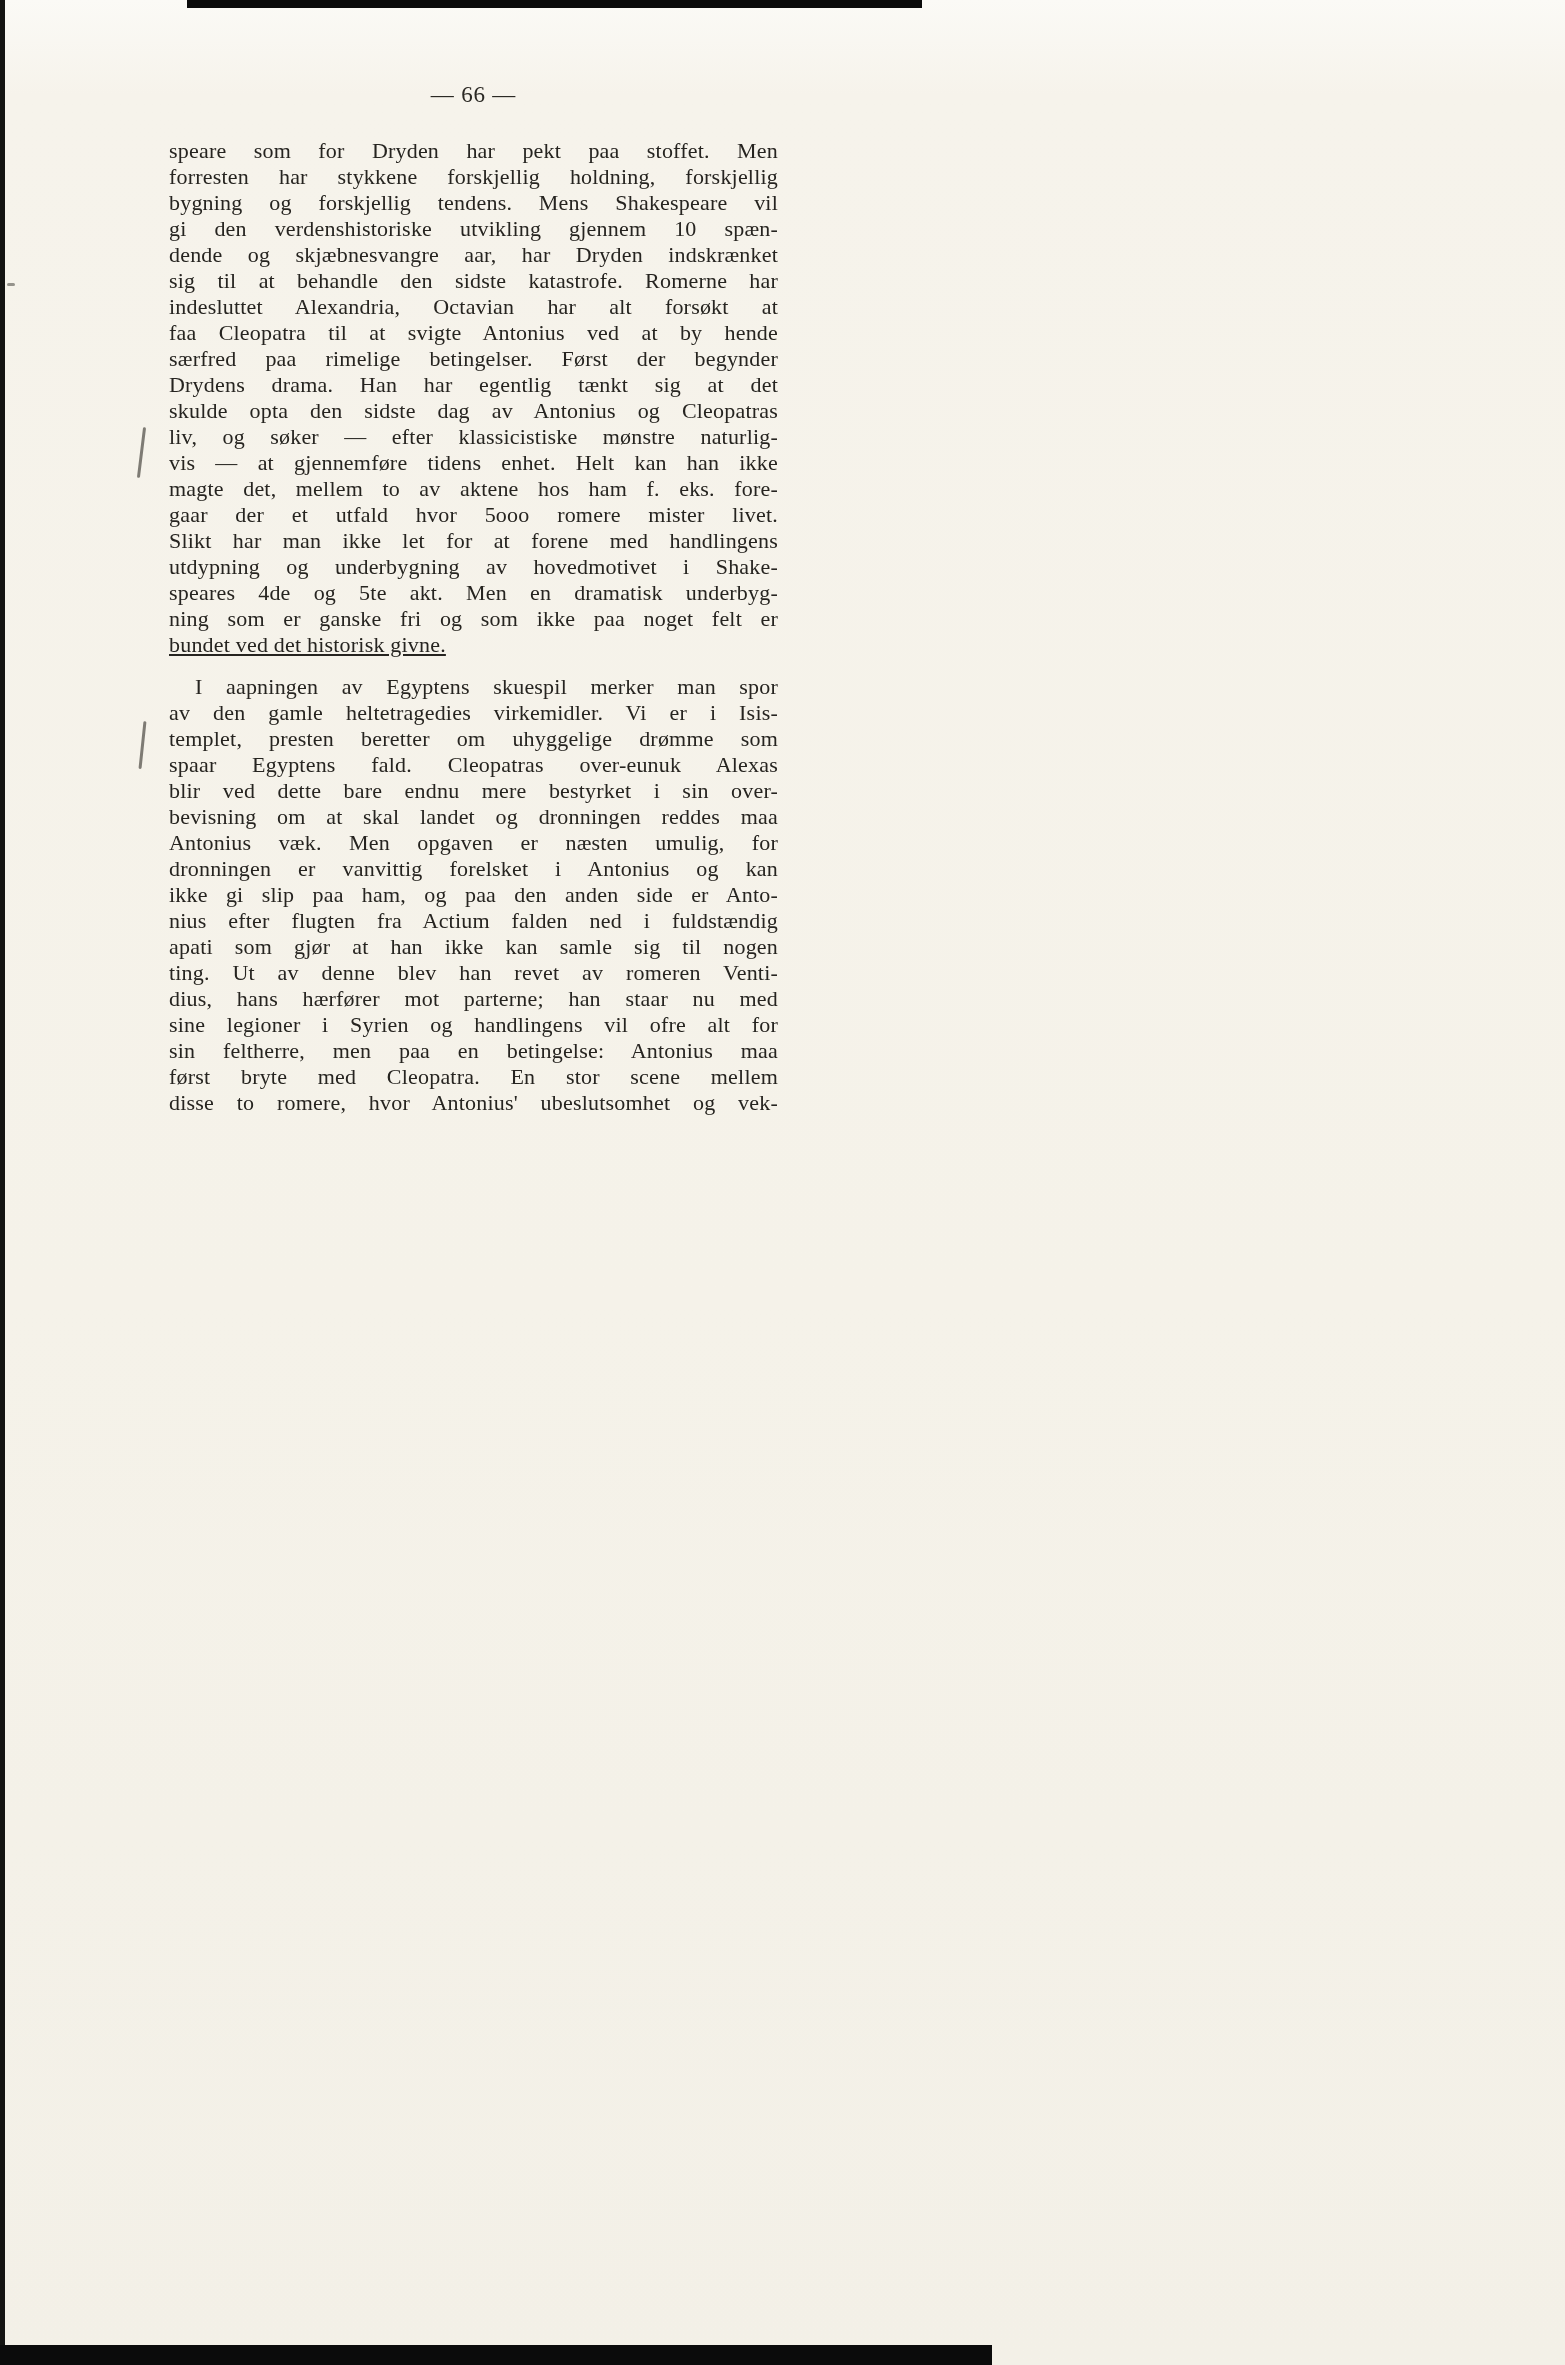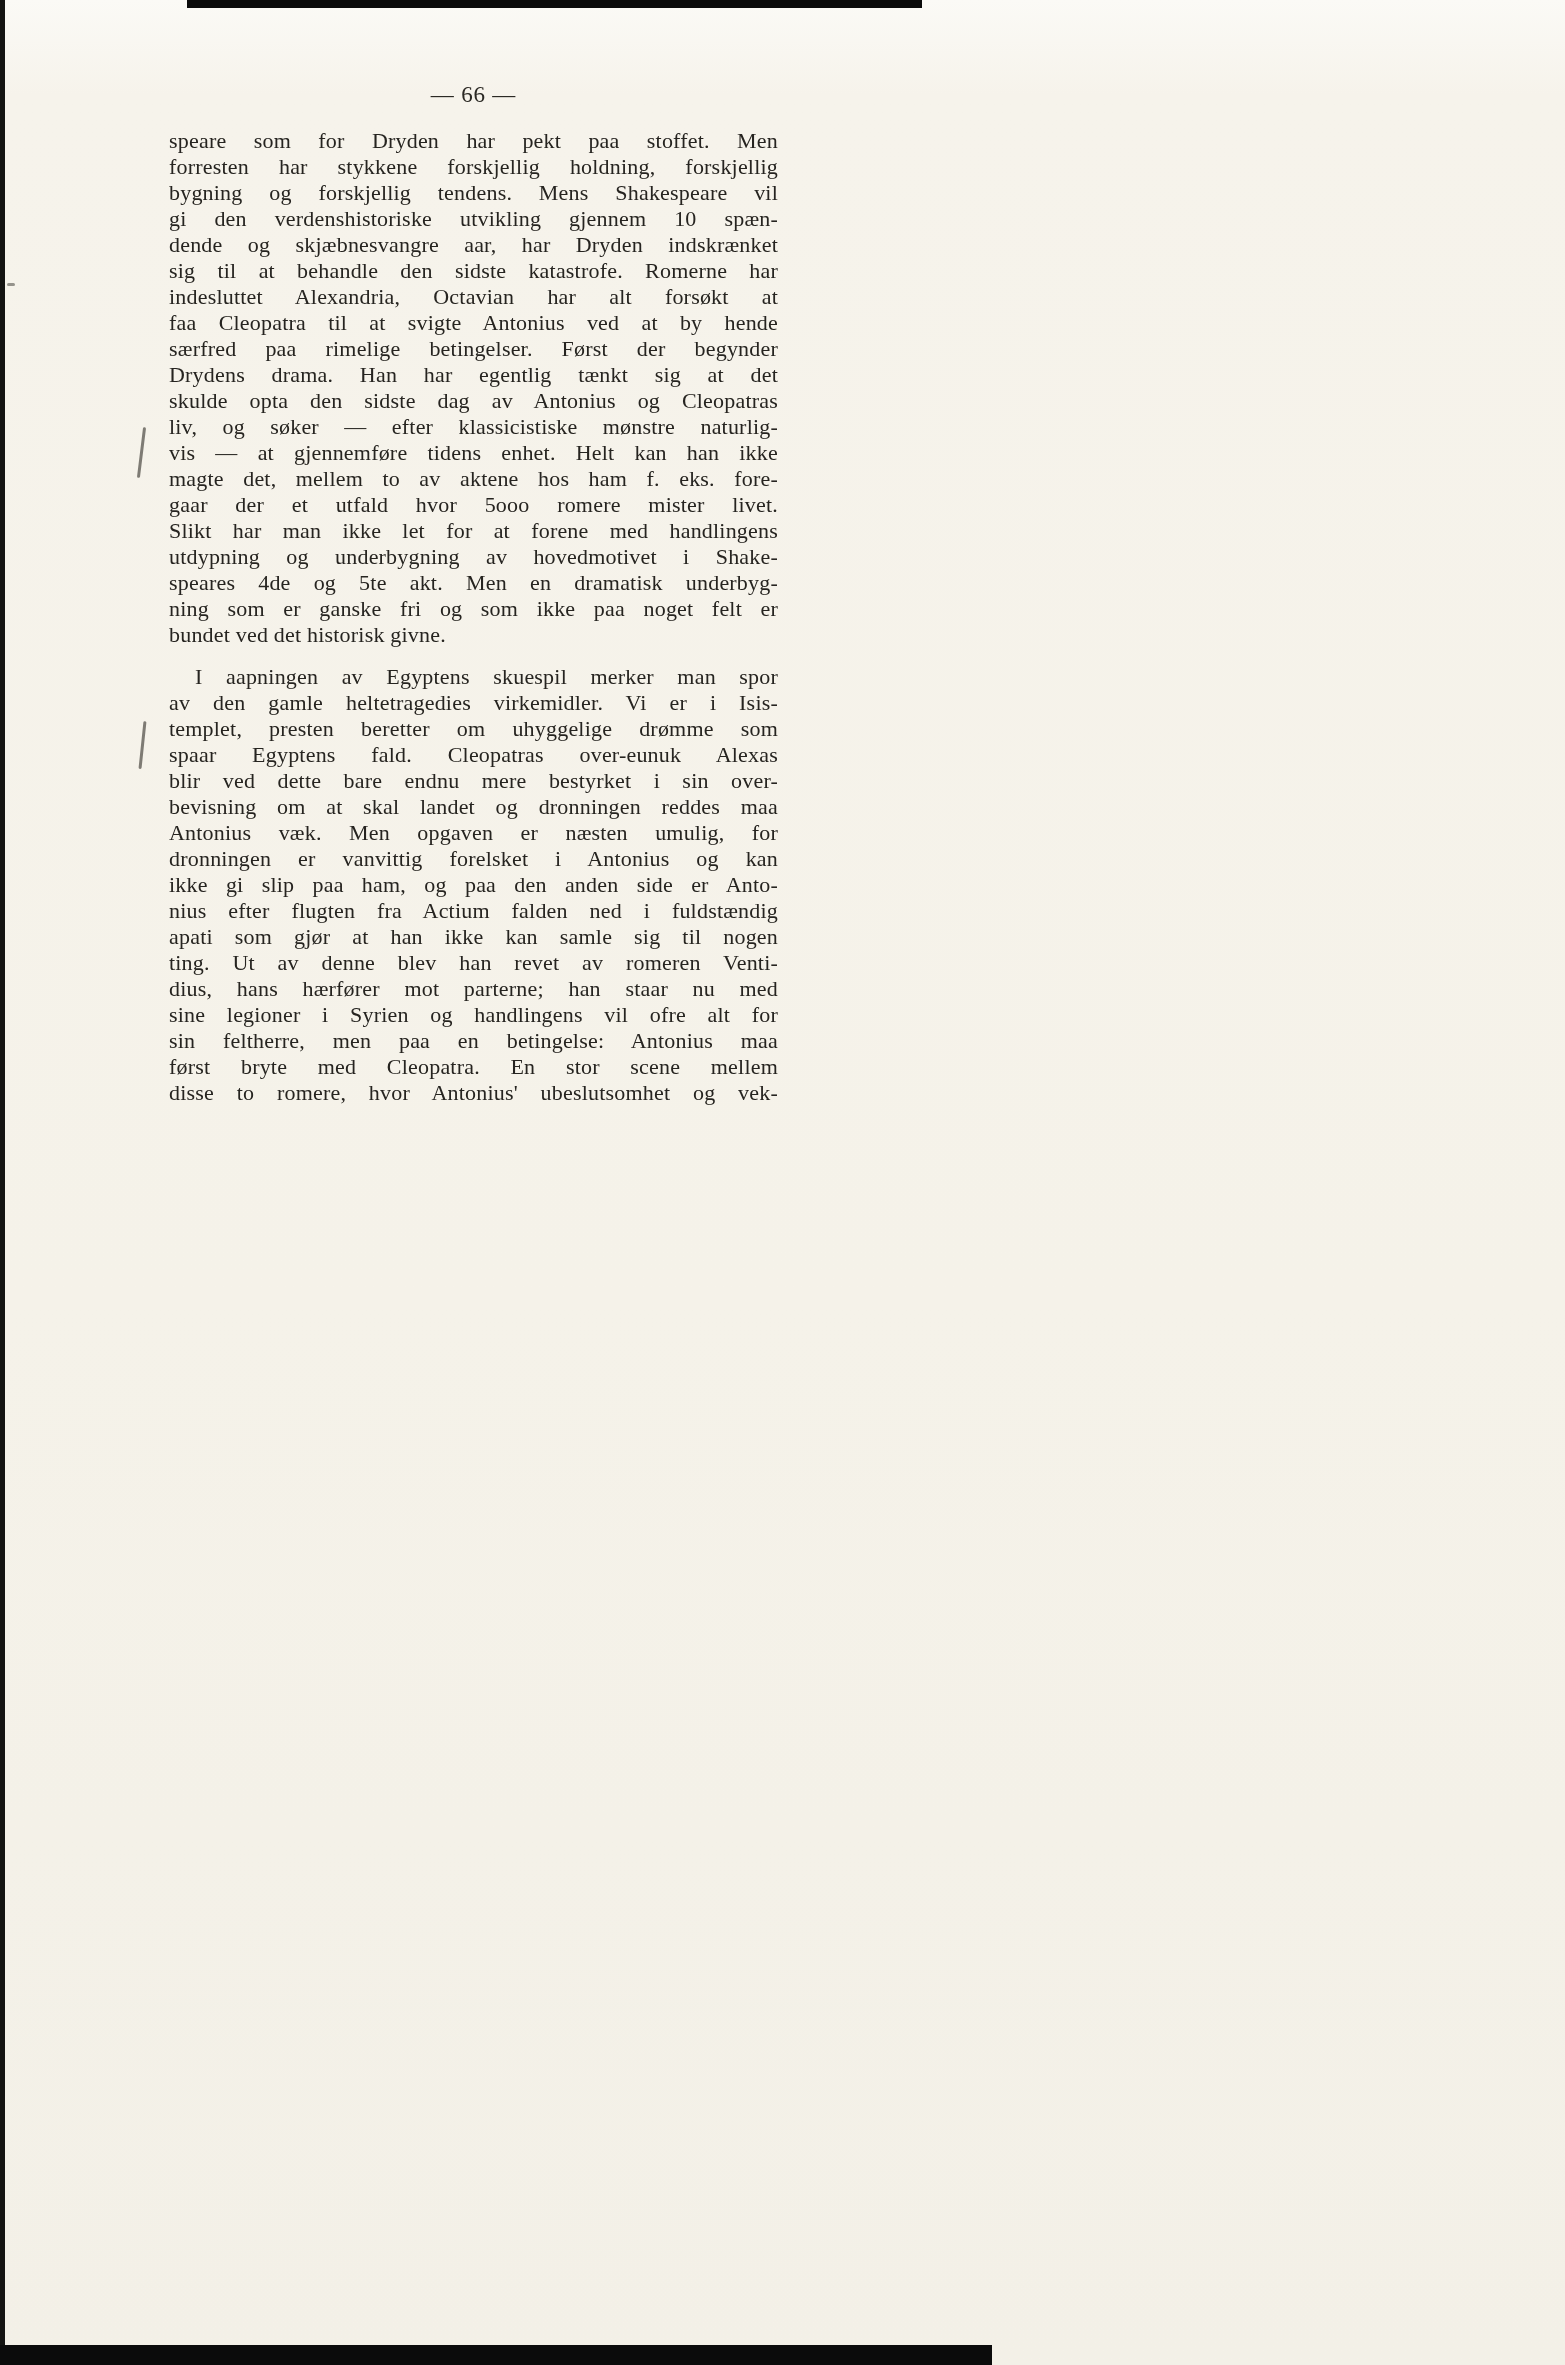--- a/index.html
+++ b/index.html
@@ -38,37 +38,38 @@
   .text-block {
     position: absolute;
     left: 153px;
     top: 82px;
     width: 641px;
   }
   .page-number {
     text-align: center;
     font-size: 23px;
     letter-spacing: 0.8px;
-    margin-bottom: 20px;
+    margin-bottom: 30px;
     color: #2b2924;
   }
   .paragraph { margin: 16px; }
   .paragraph.indent .line:first-child { text-indent: 26px; }
   .line {
     font-size: 22px;
     line-height: 26px;
     letter-spacing: 0.2px;
     text-align: justify;
     text-align-last: justify;
     white-space: normal;
     color: #262420;
   }
   .line.no-justify {
     text-align: left;
     text-align-last: left;
+    text-decoration: underline;
   }
 </style>
 </head>
 <body>
 
 <div class="page">
 
   <div class="bar bar-top"></div>
   <div class="bar bar-left"></div>
   <div class="bar bar-bottom"></div>

